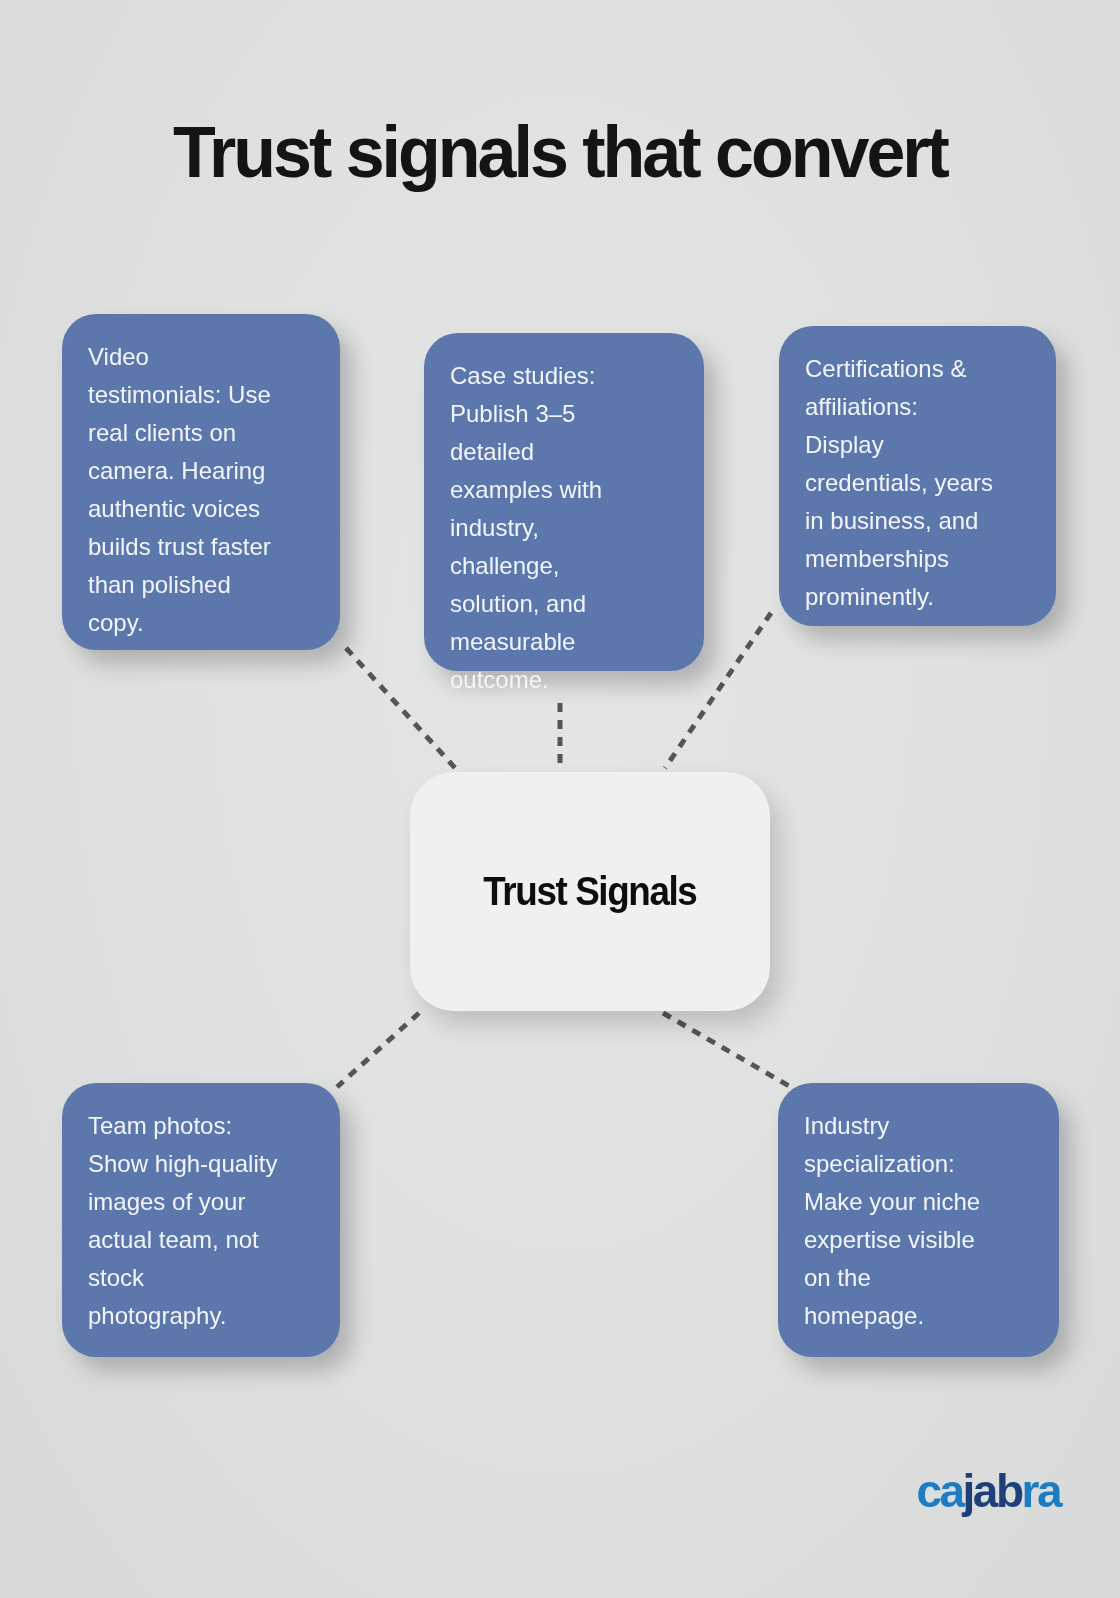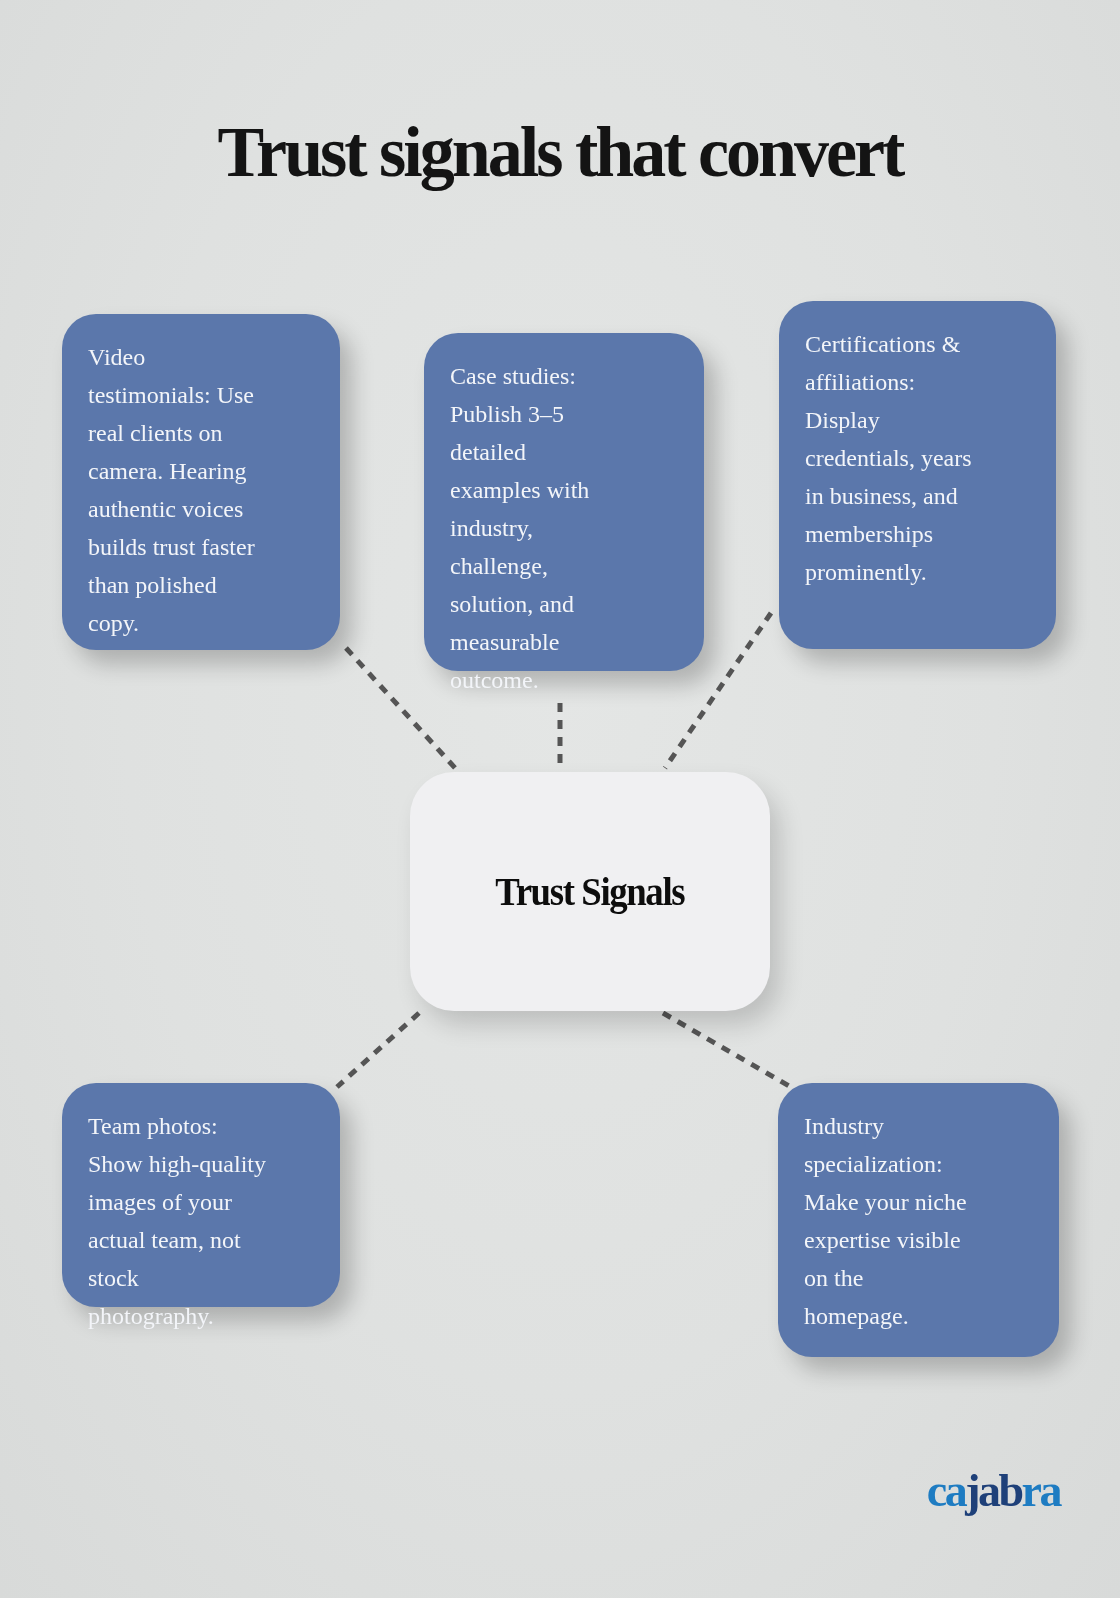--- a/index.html
+++ b/index.html
@@ -2,21 +2,21 @@
 <html><head>
 <meta charset="utf-8">
 <style>
   html, body { margin: 0; padding: 0; }
   .canvas {
     position: relative;
     width: 1120px;
     height: 1598px;
     overflow: hidden;
     background: radial-gradient(ellipse at 50% 42%, #e4e6e5 0%, #dfe1e0 55%, #d8dad9 100%);
-    font-family: Liberation Serif, serif;
+    font-family: Liberation Sans, sans-serif;
   }
 
   .title {
     position: absolute;
     top: 112px;
     left: 0;
     width: 100%;
     margin: 0;
     text-align: center;
     font-size: 70px;
@@ -39,22 +39,22 @@
     color: #f3f5f9;
     font-size: 24px;
     line-height: 38px;
     padding: 24px 18px 18px 26px;
     box-sizing: border-box;
     white-space: pre-line;
     box-shadow: 12px 14px 22px rgba(0, 0, 0, 0.22);
   }
   .node-tl { left: 62px;  top: 314px;  width: 278px; height: 336px; }
   .node-tc { left: 424px; top: 313px;  width: 280px; height: 338px; margin-top: 20px; }
-  .node-tr { left: 779px; top: 301px;  width: 277px; height: 348px; }
-  .node-bl { left: 62px;  top: 1083px; width: 278px; height: 224px; }
+  .node-tr { left: 779px; top: 326px;  width: 277px; height: 300px; }
+  .node-bl { left: 62px;  top: 1083px; width: 278px; height: 274px; }
   .node-br { left: 778px; top: 1083px; width: 281px; height: 274px; }
 
   .center-node {
     position: absolute;
     left: 380px;
     top: 772px;
     width: 360px;
     height: 239px;
     background: #f0f0f2;
     border-radius: 44px;

